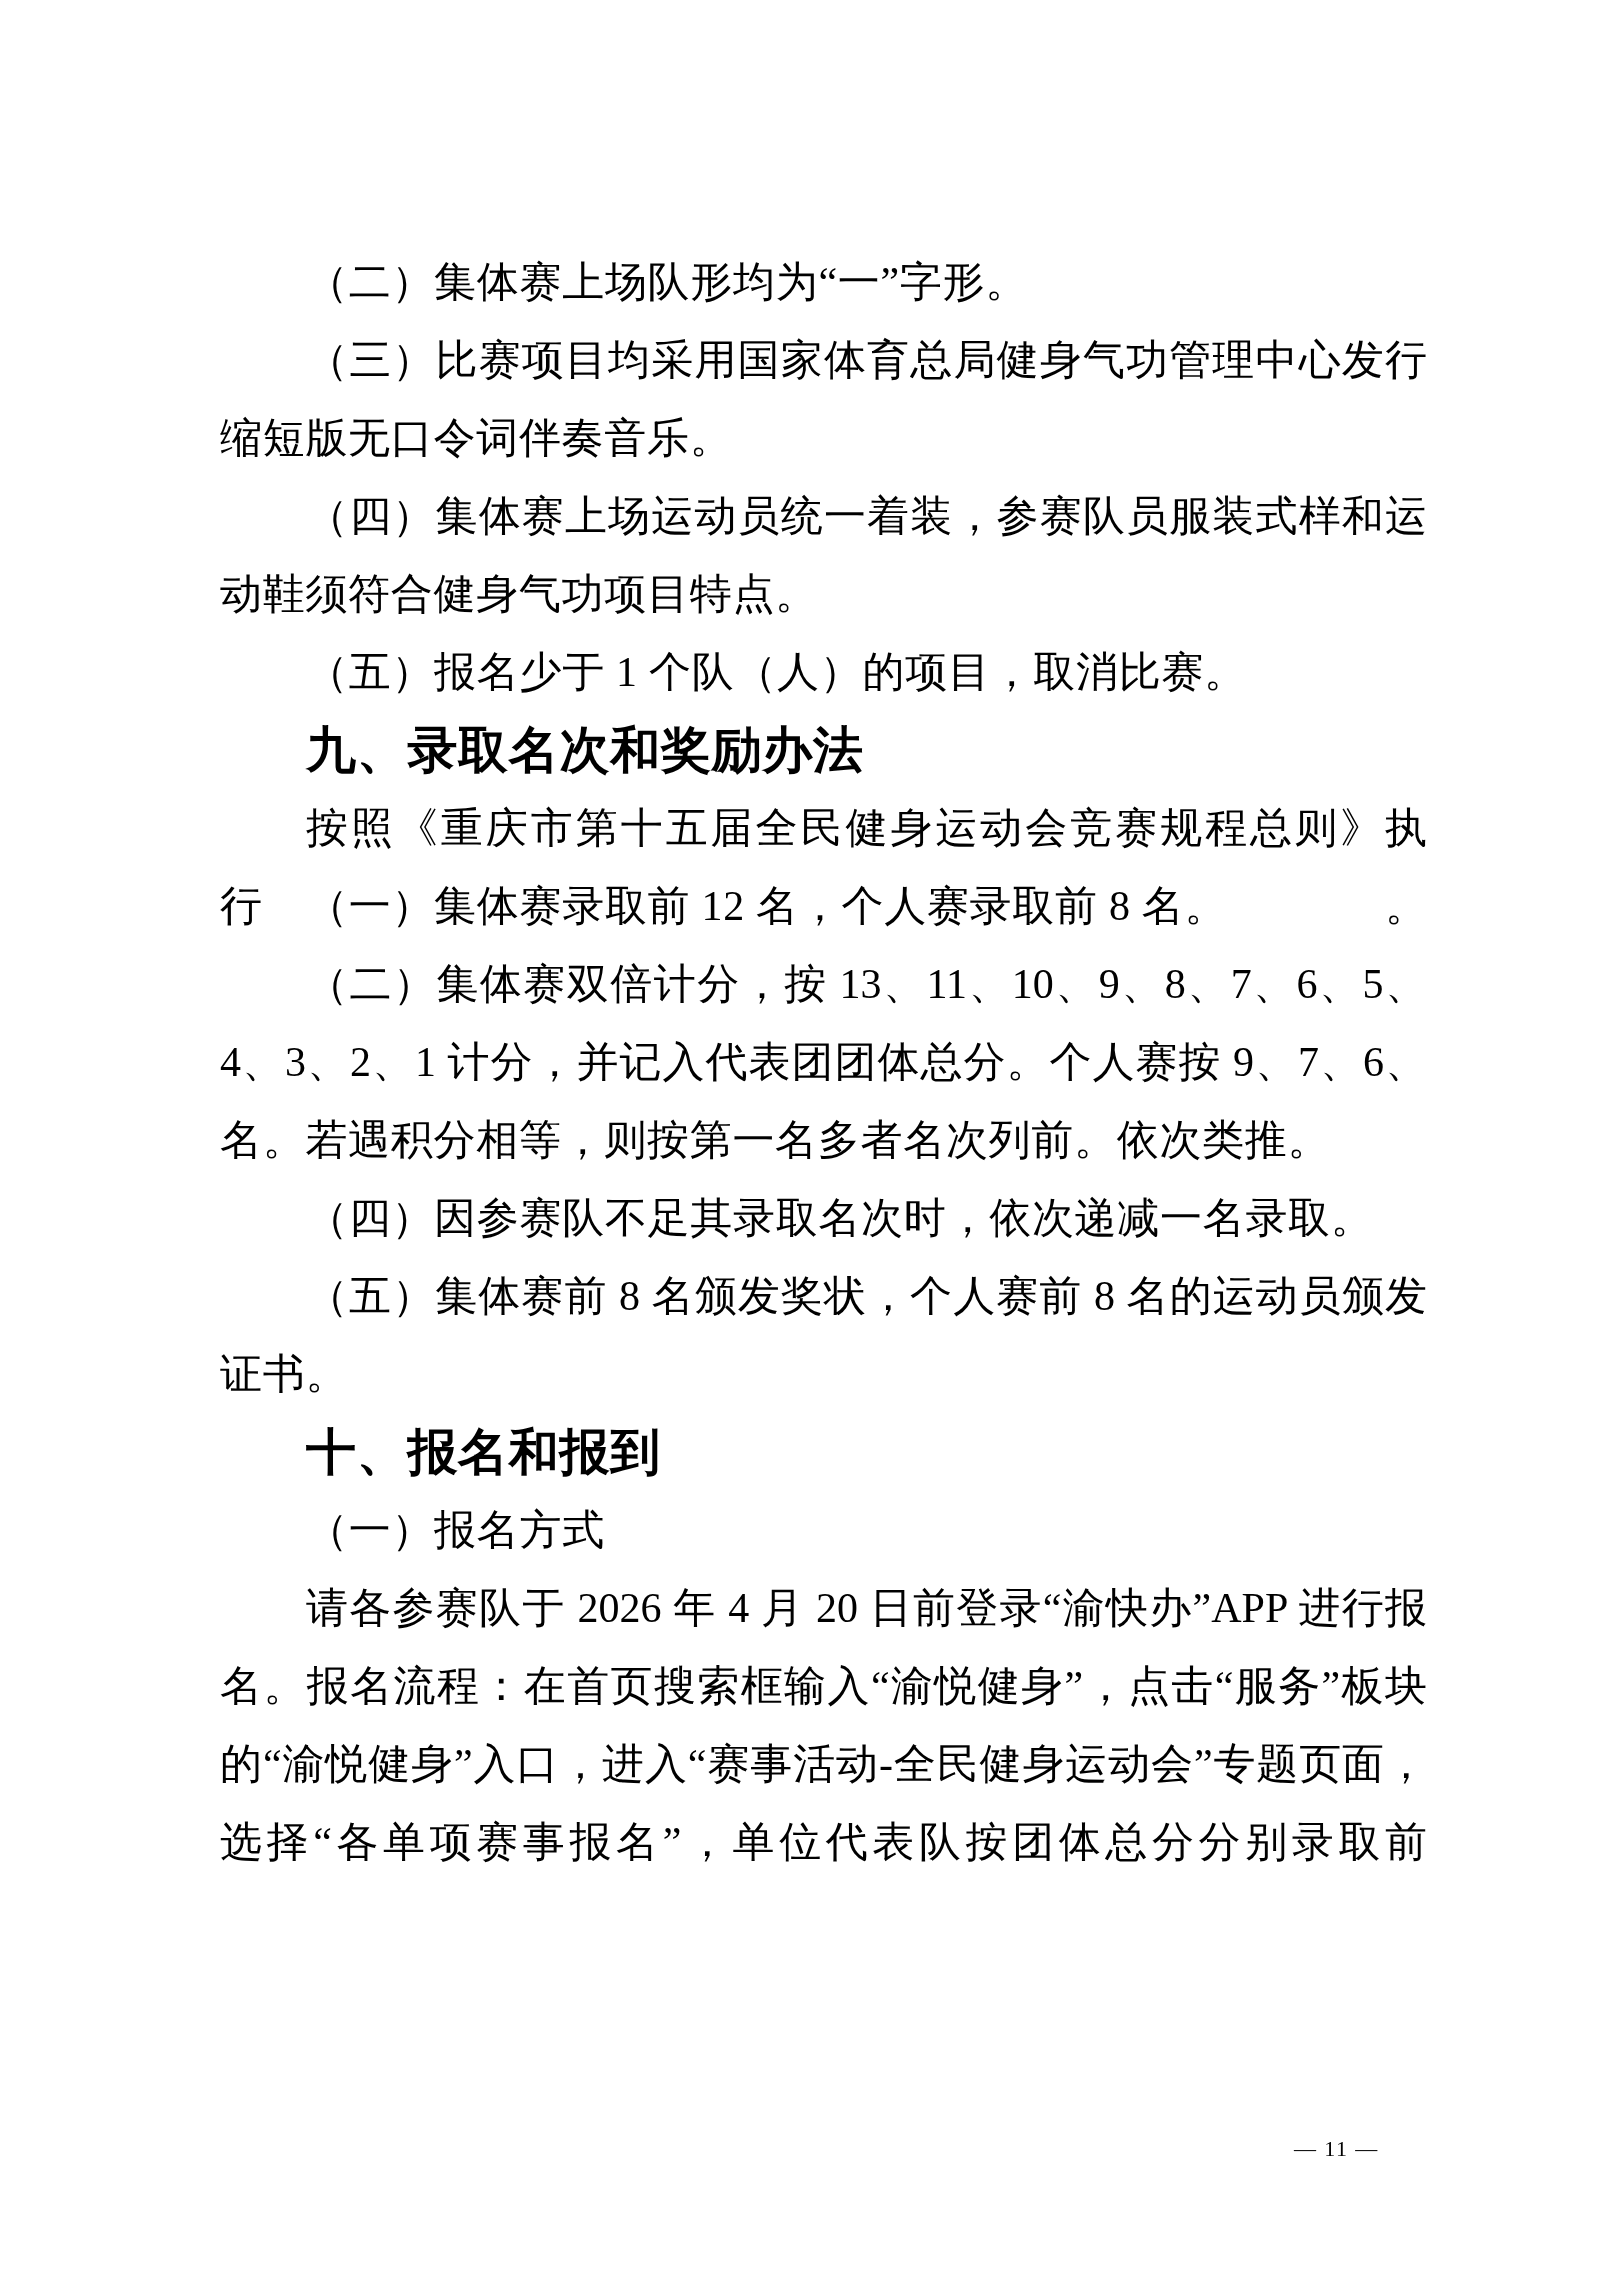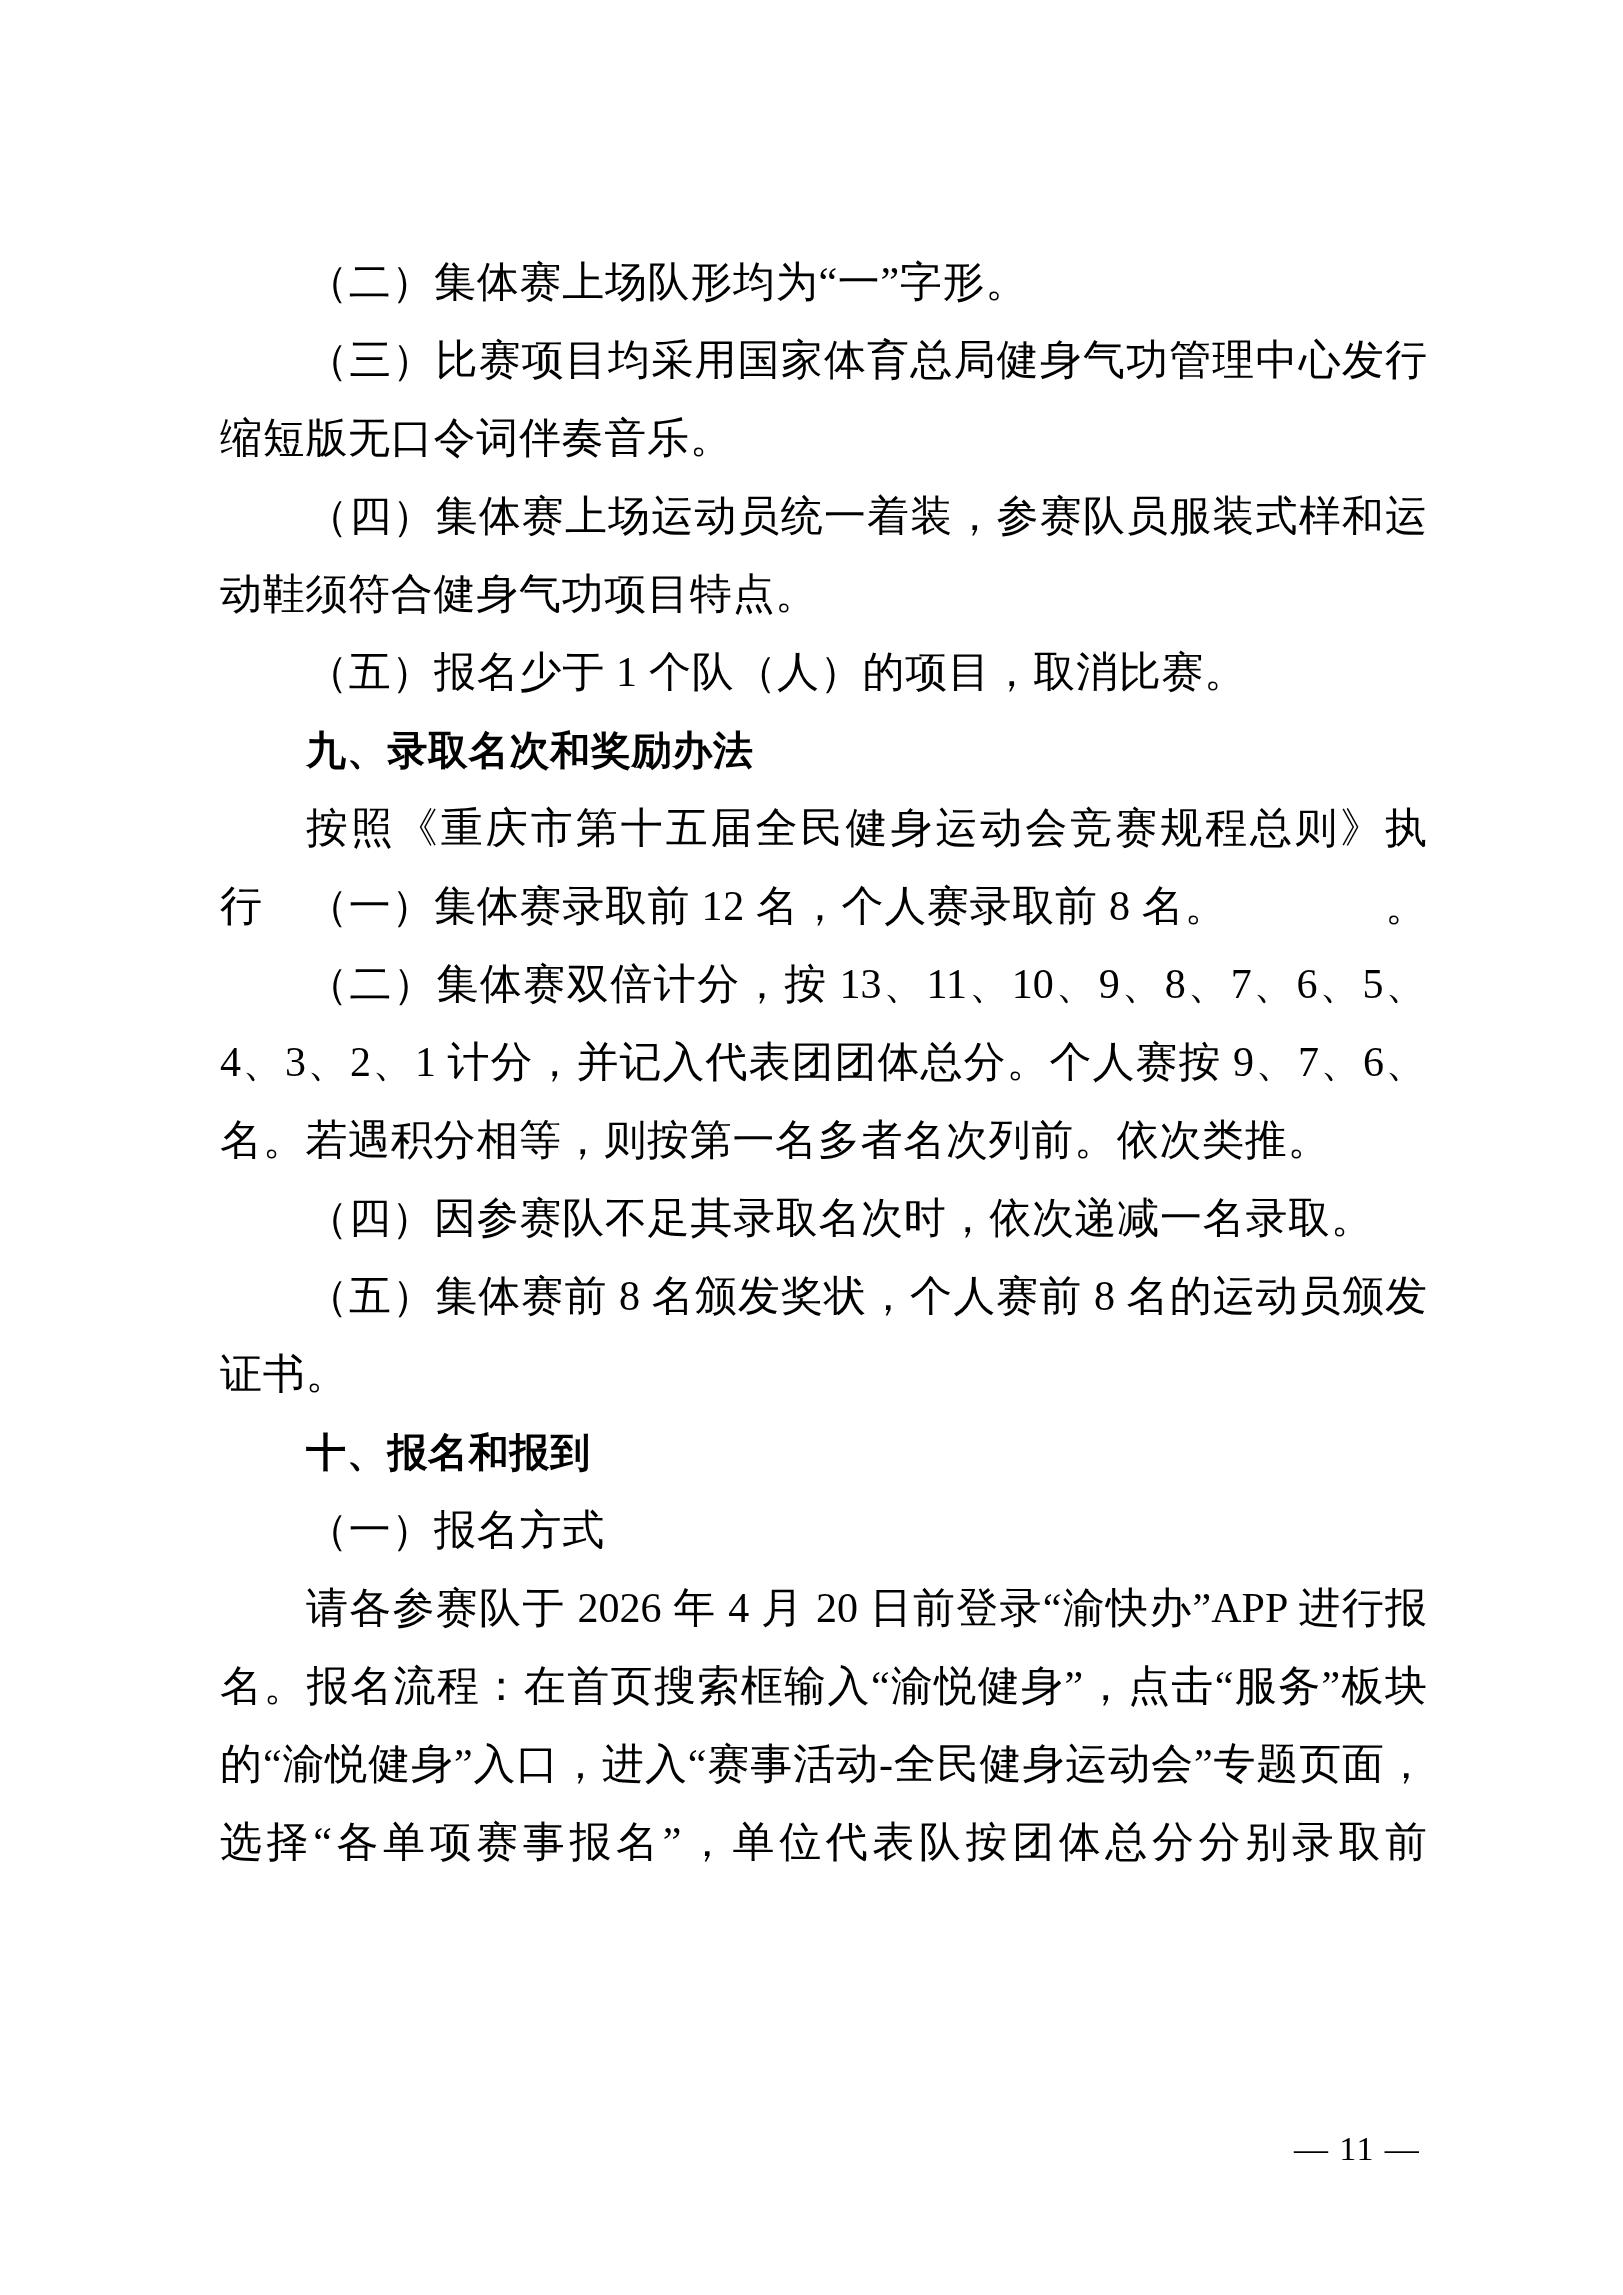--- a/index.html
+++ b/index.html
@@ -36,30 +36,30 @@
     text-align: justify;
     text-align-last: justify;
     text-justify: inter-character;
   }
   .line.indent {
     text-indent: 86px;
   }
   .line.bold {
     font-weight: bold;
     font-family: "Liberation Sans", "DejaVu Sans", sans-serif;
-    font-size: 40px;
+    font-size: 50px;
   }
   .page-number {
     position: absolute;
     top: 2128px;
     left: 1294px;
     width: 136px;
     height: 41px;
     line-height: 41px;
-    font-size: 34px;
+    font-size: 22px;
     letter-spacing: 1.4px;
     text-align: left;
     font-family: "Liberation Serif", "DejaVu Serif", serif;
     color: #000000;
   }
 </style>
 </head>
 <body>
 
 <div class="page">

